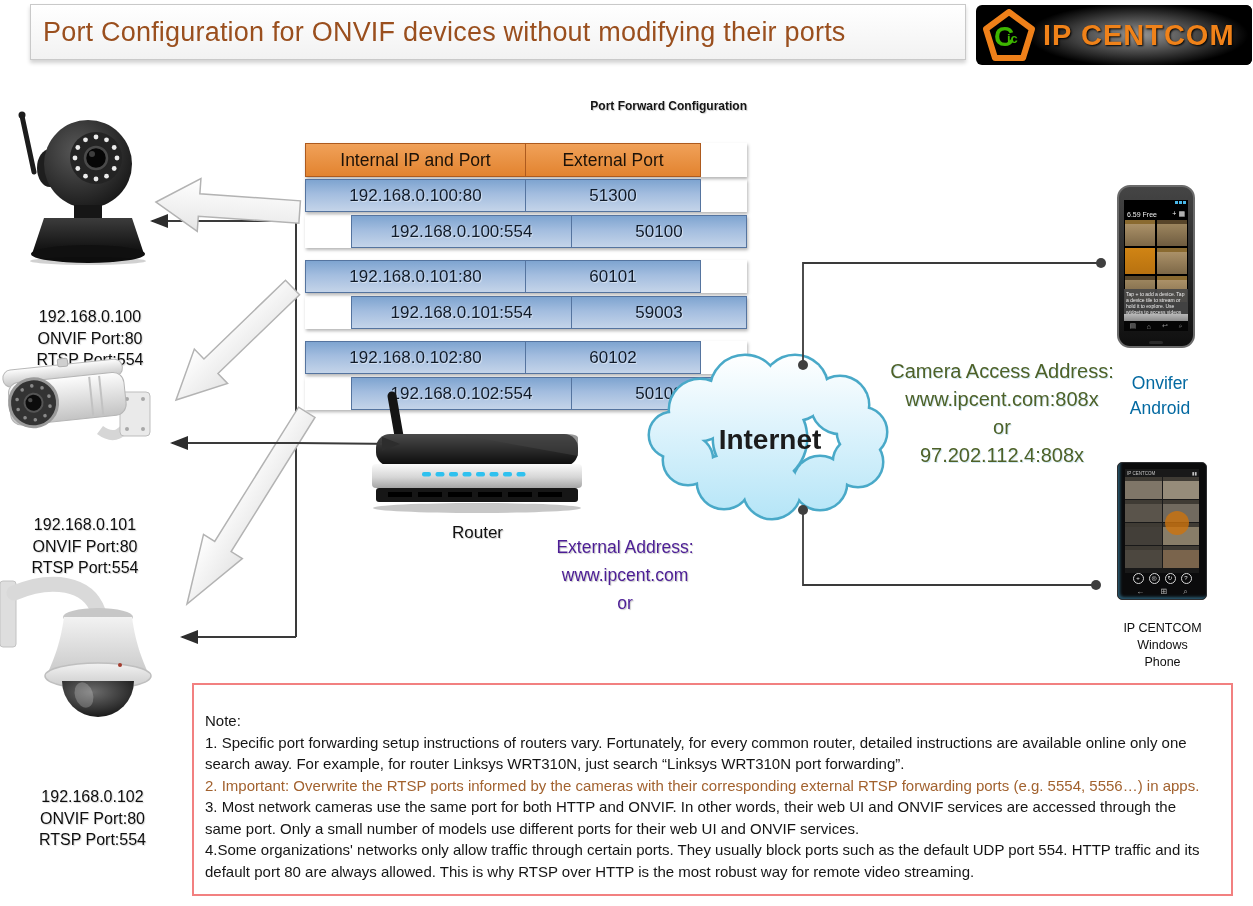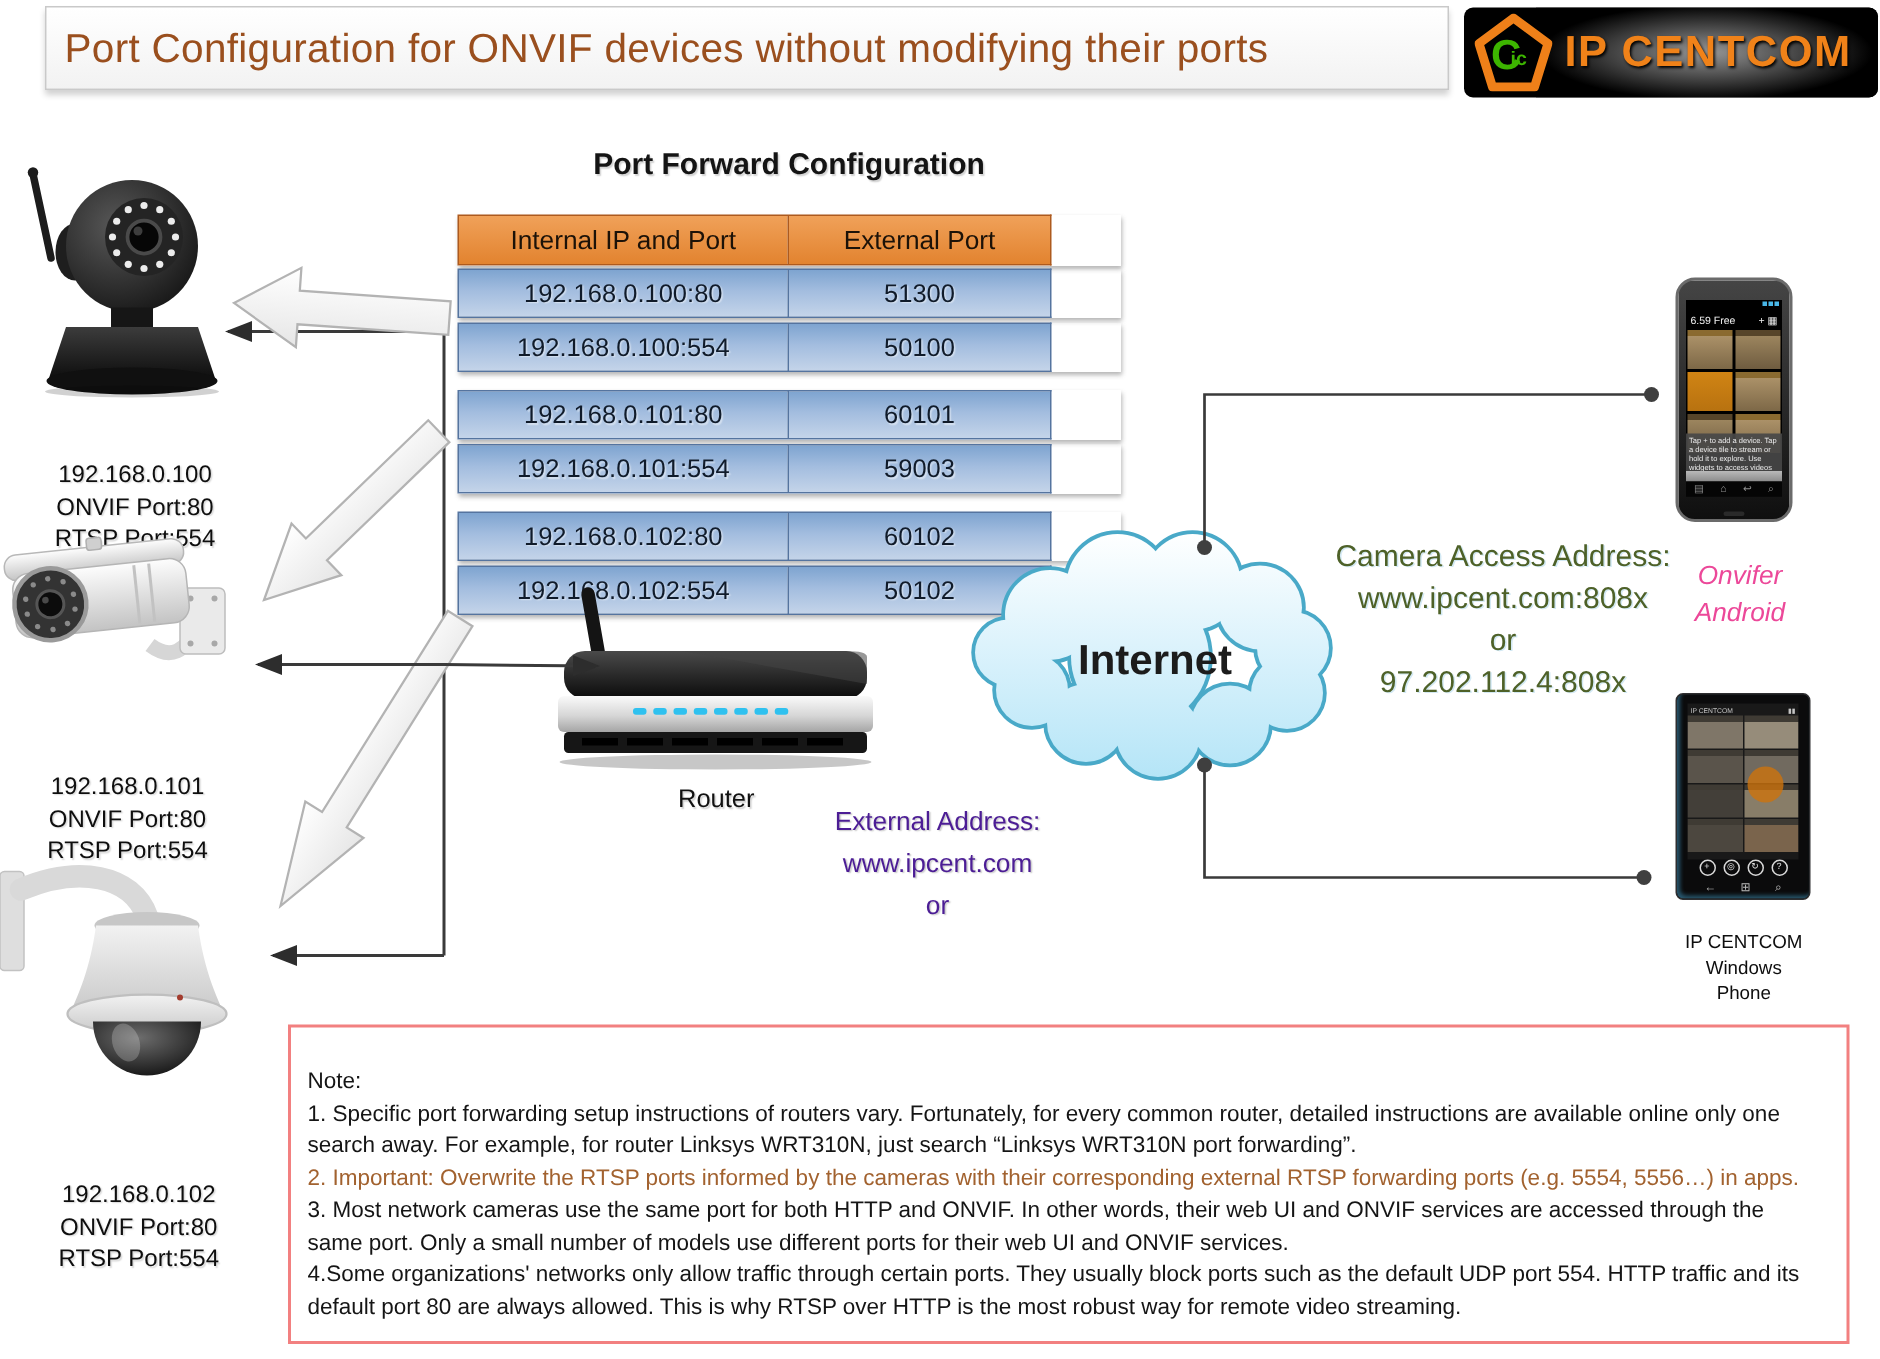--- a/index.html
+++ b/index.html
@@ -16,34 +16,34 @@
 
   #logo { left:976px; top:5px; width:276px; height:60px; background:#000;
     border-radius:6px; display:flex; align-items:center; overflow:hidden; }
   #logo-glow { position:absolute; left:48px; top:0; right:0; bottom:0;
     background:radial-gradient(ellipse 55% 60% at 50% 50%, #979797 0%, #3a3a3a 55%, #000 88%); }
   #logo-text { position:relative; font-size:29px; font-weight:800; color:#f08219;
     letter-spacing:1px; margin-left:8px; text-shadow:1px 1px 2px #000; }
   #logo-icon { position:relative; margin-left:7px; flex:0 0 auto; }
 
   
-  #pf-title { left:305px; top:99px; width:442px; text-align:center; font-size:20px;
+  #pf-title { left:305px; top:99px; width:442px; text-align:right; font-size:12px;
     font-weight:600; color:#141414; text-shadow:1px 1px 1px #d2d2d2; }
   #pf-table { left:305px; top:143px; width:442px; }
   .t-row { display:flex; height:33px; margin-bottom:3px; box-shadow:1px 2px 3px rgba(70,70,70,.4); }
   .t-row.header { height:34px; margin-bottom:2px; }
   .cell { box-sizing:border-box; display:flex; align-items:center; justify-content:center;
     font-size:17px; color:#101b2a; text-shadow:1px 1px 1px rgba(255,255,255,.5); }
   .header .cell { background:linear-gradient(180deg,#f0a159 0%,#e2832f 100%);
     border:1px solid #ad5a1e; color:#1c1208; font-size:17.5px; text-shadow:none; }
   .t-row:not(.header) .cell { background:linear-gradient(180deg,#7ea4d0 0%,#a3bddf 45%,#c4d4e9 100%);
     border:1px solid #55749f; }
   .c1 { width:221px; } .c2 { width:175px; border-left:none !important; }
   .t-group { margin-bottom:9px; }
-  .t-group .t-row:last-child { margin-bottom:12px; }
+  .t-group .t-row:last-child { margin-bottom:12px;justify-content:flex-end; }
 
   
   .cam-label { text-align:center; font-size:16px; color:#0e0e0e; line-height:21.5px;
     text-shadow:1px 1px 1px #d8d8d8;margin-top:34px; }
   #router-label { left:425px; top:523px; width:105px; text-align:center; font-size:17px;
     color:#111; text-shadow:1px 1px 1px #cfcfcf; }
   #external-address { left:515px; top:533px; width:220px; text-align:center; font-size:17.5px;
     line-height:28px; color:#4c1d95; text-shadow:1px 1px 1px #c9c9c9; }
   #camera-access { left:876px; top:357px; width:252px; text-align:center; font-size:20px;
     line-height:28px; color:#4e6128; text-shadow:1px 1px 0 #d3e9f4; }
@@ -84,21 +84,21 @@
   #pw-orange { position:absolute; left:40px; top:34px; width:24px; height:24px;
     border-radius:50%; background:rgba(205,115,12,.8); }
   #pw-buttons { position:absolute; left:0; right:0; bottom:14px; height:13px;
     display:flex; justify-content:center; gap:5px; align-items:center; }
   .pw-btn { width:9px; height:9px; border:1px solid #d8d8d8; border-radius:50%;
     color:#e8e8e8; font-size:6px; line-height:9px; text-align:center; }
   #pw-nav { position:absolute; left:0; right:0; bottom:2px; height:11px; color:#b9b9b9;
     font-size:8px; display:flex; justify-content:space-around; align-items:center; padding:0 10px; }
 
   #android-caption { left:1105px; top:371px; width:110px; text-align:center;
-    font-size:17.5px; line-height:25px; color:#ec4899;font-style:italic; }
+    font-size:17.5px; line-height:25px; color:#0369a1; }
   #windows-caption { left:1110px; top:620px; width:105px; text-align:center;
     font-size:12.5px; line-height:17px; color:#0e0e0e; }
 
   
   #note-box { left:192px; top:683px; width:1041px; height:213px; box-sizing:border-box;
     background:#fff; border:2px solid #f28080; padding:25px 18px 12px 11px; }
   #note-box div { font-size:15px; line-height:21.5px; color:#151515; }
   #note-box .em { color:#a2622f; }
 
   

